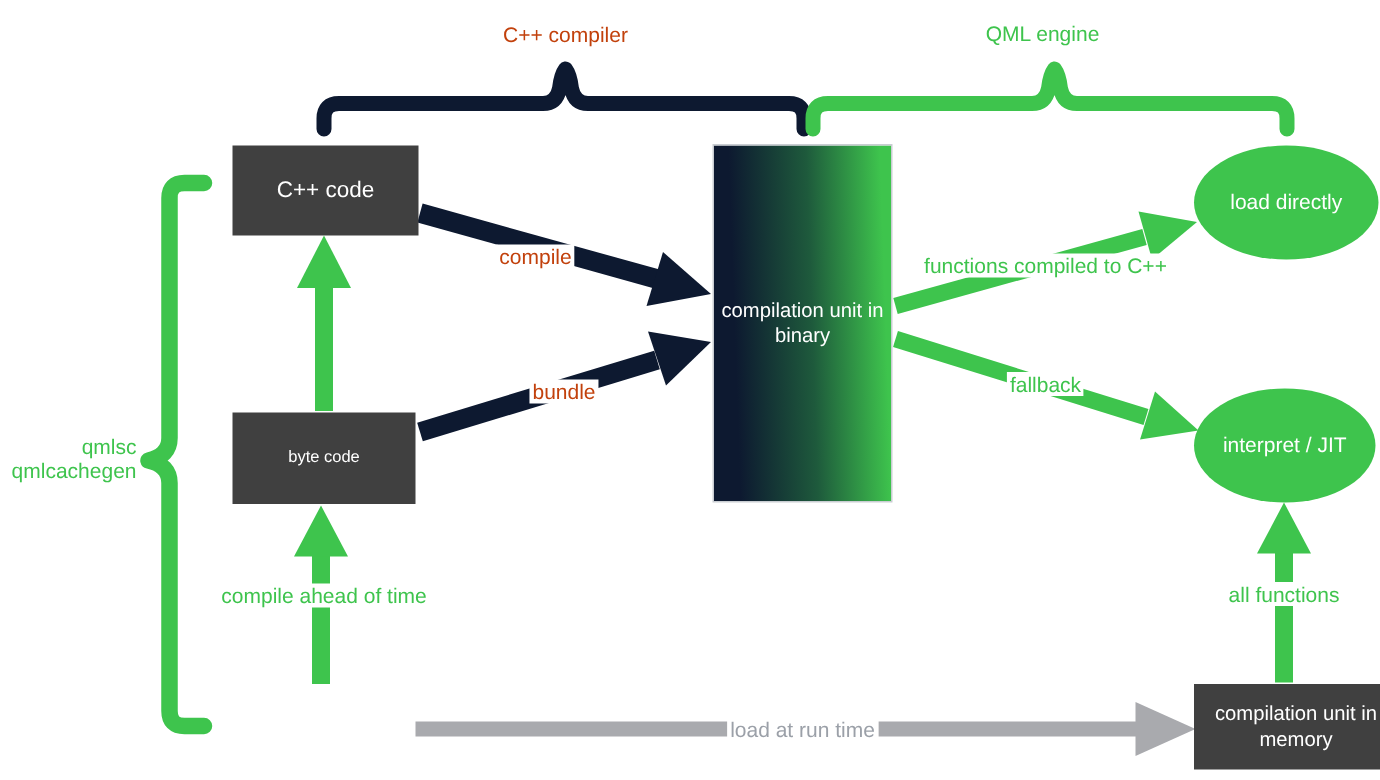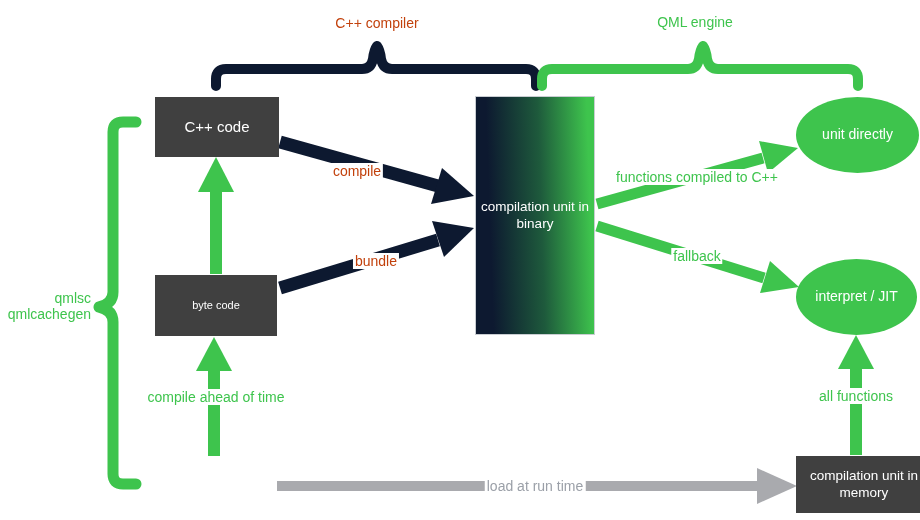--- a/index.html
+++ b/index.html
@@ -86,21 +86,21 @@
 
   <div class="node green" style="left:155px;top:97px;width:124px;height:60px;font-size:15px;">C++ code</div>
 
   <div class="node green" style="left:155px;top:275px;width:122px;height:61px;font-size:11px;">byte code</div>
 
 
   <div class="node gradient" style="left:475px;top:96px;width:120px;height:239px;">compilation unit in binary</div>
 
   <div class="node green" style="left:796px;top:456px;width:136px;height:57px;font-size:13.5px;">compilation unit in memory</div>
 
-  <div class="node ellipse" style="left:796px;top:97px;width:123px;height:76px;">unit directly</div>
+  <div class="node ellipse" style="left:796px;top:97px;width:123px;height:76px;">load directly</div>
 
   <div class="node ellipse" style="left:796px;top:259px;width:121px;height:76px;">interpret / JIT</div>
 
   <div class="label dark" style="left:377px;top:23px;">C++ compiler</div>
   <div class="label green" style="left:695px;top:22px;">QML engine</div>
   <div class="label green pre" style="left:91px;top:306px;">qmlsc
 qmlcachegen</div>
 
   <div class="label dark onarrow" style="left:357px;top:171px;">compile</div>
   <div class="label dark onarrow" style="left:376px;top:261px;">bundle</div>

